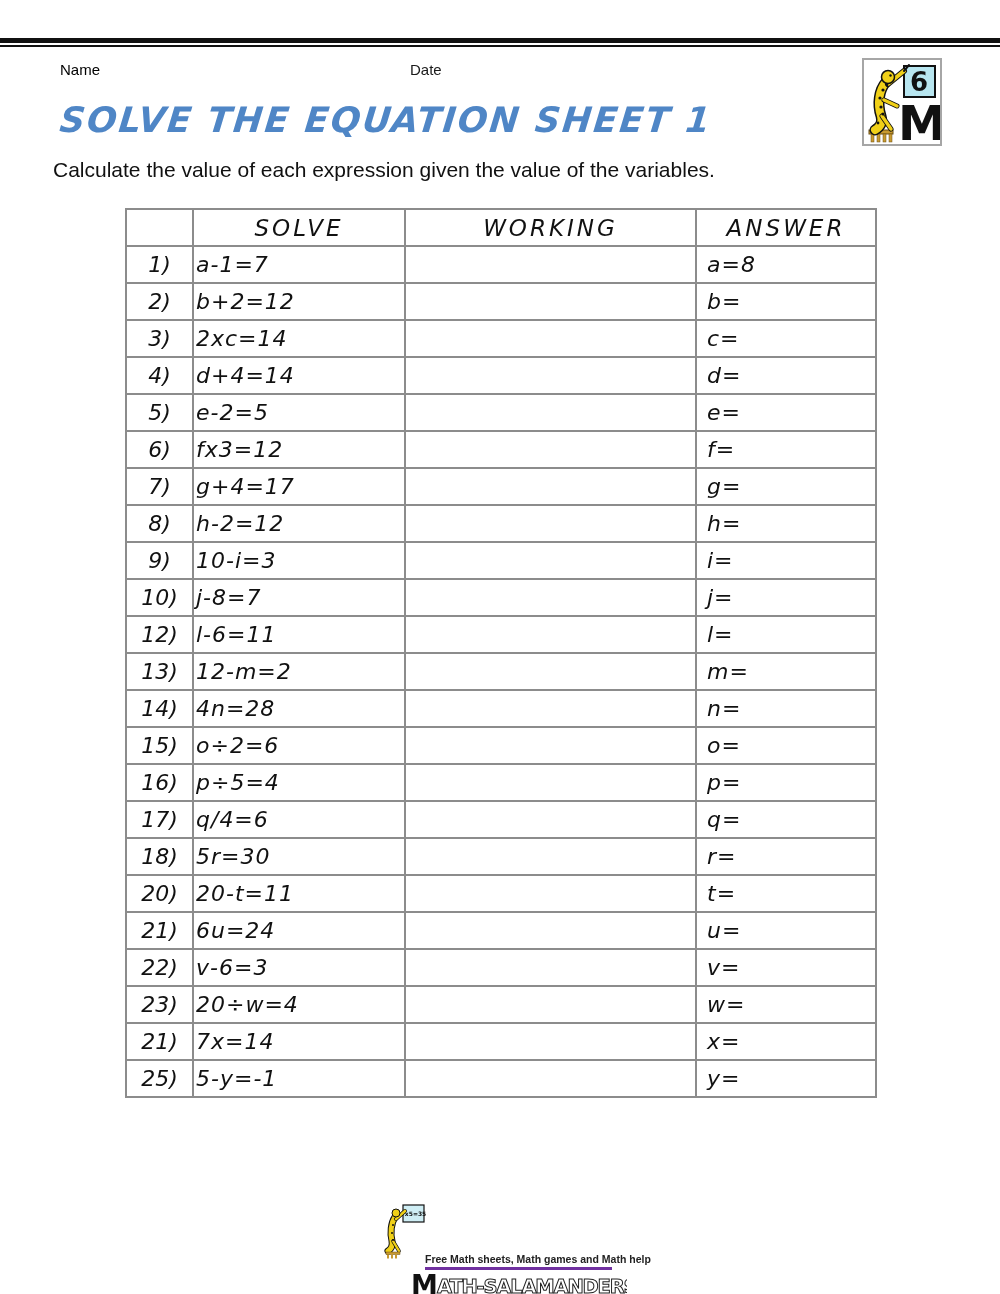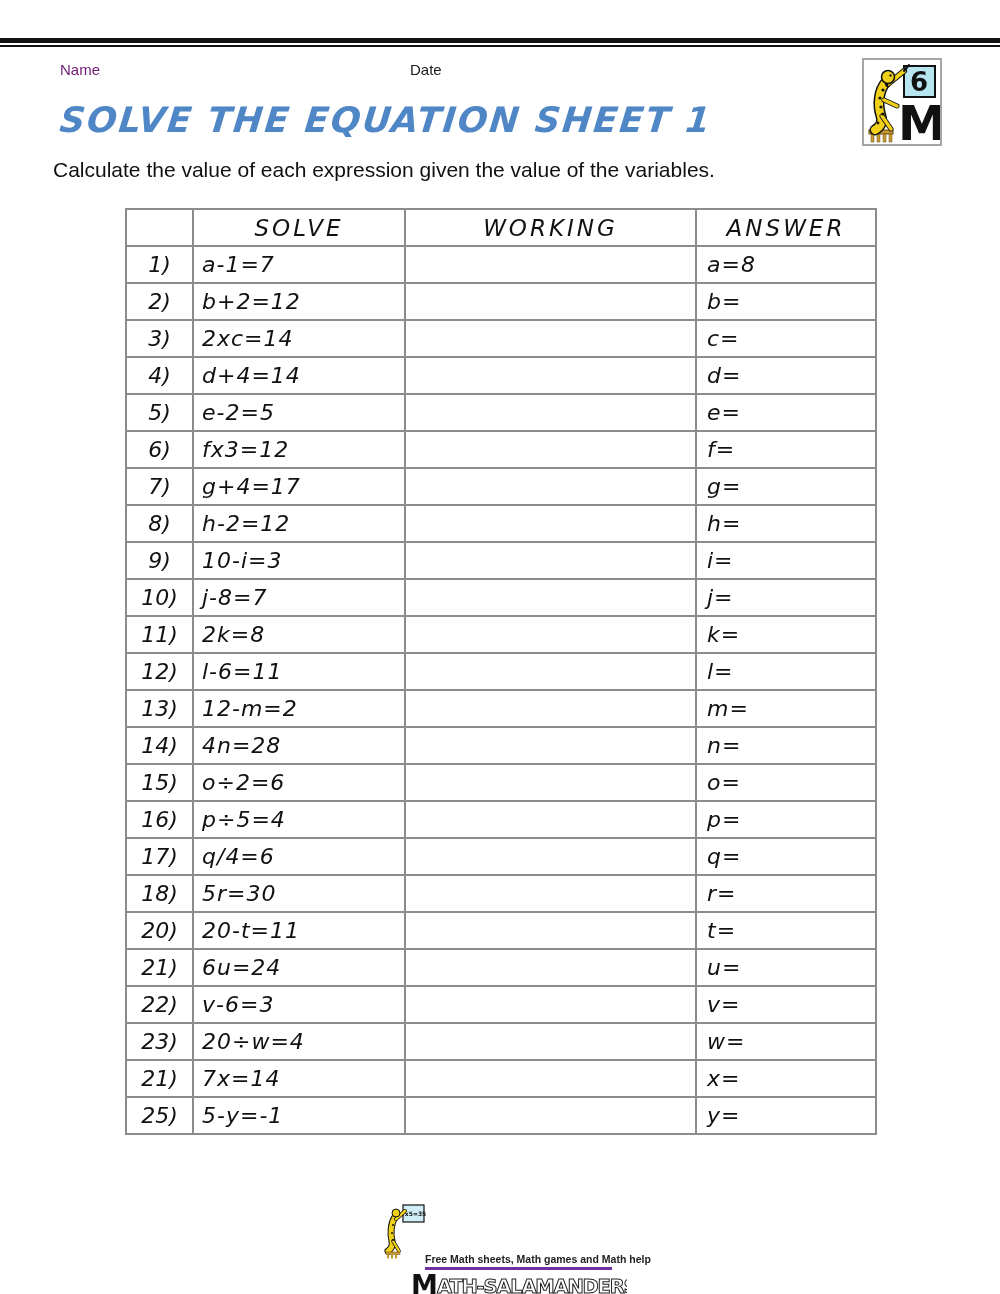--- a/index.html
+++ b/index.html
@@ -8,21 +8,21 @@
     width:1000px; height:1294px; position:relative;
     font-family:"Liberation Sans", sans-serif; color:#1a1a1a;
     overflow:hidden;
   }
   
   .top-rule { position:absolute; left:0; top:38px; width:1000px; }
   .top-rule .thick { height:5px; background:#111; }
   .top-rule .gap   { height:2px; background:#fff; }
   .top-rule .thin  { height:2px; background:#111; }
 
-  .name-label { position:absolute; left:60px; top:61px; font-size:15px; color:#701a75; }
+  .name-label { position:absolute; left:60px; top:61px; font-size:15px; color:#000000; }
   .date-label { position:absolute; left:410px; top:61px; font-size:15px; color:#1a1a1a; }
 
   .grade-logo {
     position:absolute; left:862px; top:58px; width:80px; height:88px;
     border:2px solid #a6a6a6; background:#fff;
   }
 
   .page-title {
     position:absolute; left:58px; top:100px; width:700px;
     font-family:"DejaVu Sans", sans-serif; font-style:italic; font-weight:bold;
@@ -45,21 +45,21 @@
   table.eq-table col.c-answer { width:180px; }
   table.eq-table th, table.eq-table td {
     border:2px solid #8c8c8c; height:37px; overflow:hidden;
     font-family:"DejaVu Sans", sans-serif; font-style:italic; color:#111;
     vertical-align:middle;
   }
   table.eq-table th {
     font-size:23px; font-weight:normal; text-align:center; letter-spacing:3px;
   }
   td.cell-num    { font-size:22px; text-align:center; }
-  td.cell-solve  { font-size:22px; text-align:left; padding-left:8px; letter-spacing:1px; }
+  td.cell-solve  { font-size:22px; text-align:left; padding-left:2px; letter-spacing:1px; }
   td.cell-work   { }
   td.cell-answer { font-size:22px; text-align:left; padding-left:10px; letter-spacing:1px; }
 
   
   .footer { position:absolute; left:383px; top:1203px; width:250px; height:56px; }
   .footer .f-logo { position:absolute; left:0; top:0; }
   .footer .f-text { position:absolute; left:42px; top:4px;margin-top:46px; }
   .footer .tagline {
     font-size:10.5px; font-weight:bold; color:#222; white-space:nowrap; letter-spacing:0;
   }
@@ -187,26 +187,20 @@
         <td class="cell-num">9)</td>
         <td class="cell-solve">10-i=3</td>
         <td class="cell-work"></td>
         <td class="cell-answer">i=</td>
       </tr>
       <tr>
         <td class="cell-num">10)</td>
         <td class="cell-solve">j-8=7</td>
         <td class="cell-work"></td>
         <td class="cell-answer">j=</td>
-      </tr>
-      <tr>
-        <td class="cell-num">11)</td>
-        <td class="cell-solve">2k=8</td>
-        <td class="cell-work"></td>
-        <td class="cell-answer">k=</td>
       </tr>
       <tr>
         <td class="cell-num">12)</td>
         <td class="cell-solve">l-6=11</td>
         <td class="cell-work"></td>
         <td class="cell-answer">l=</td>
       </tr>
       <tr>
         <td class="cell-num">13)</td>
         <td class="cell-solve">12-m=2</td>

